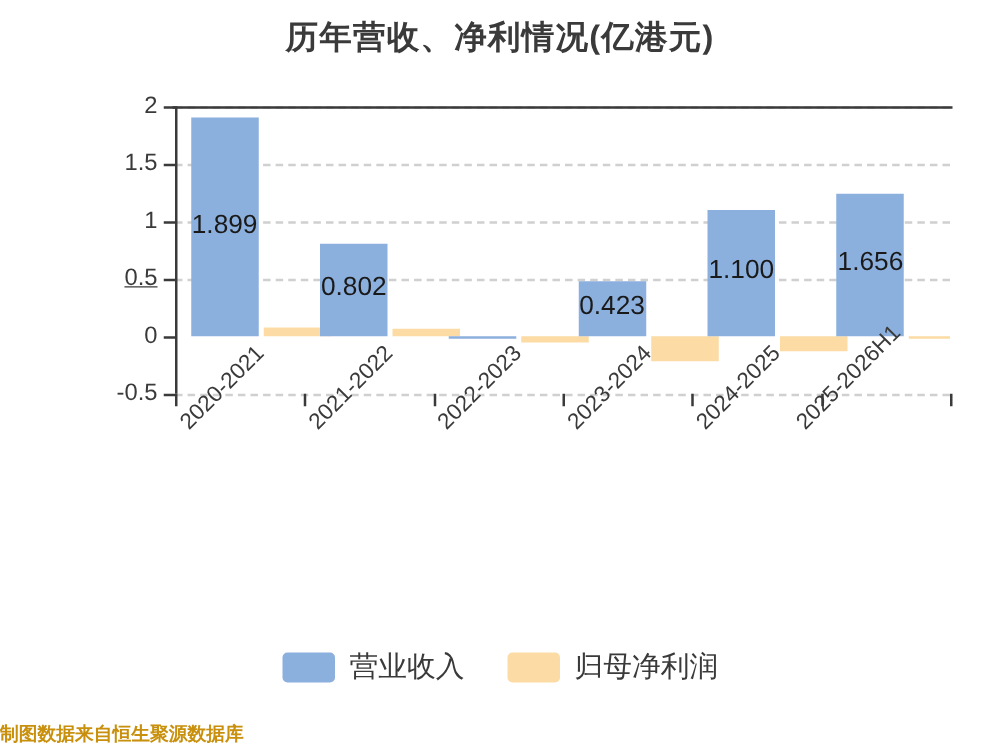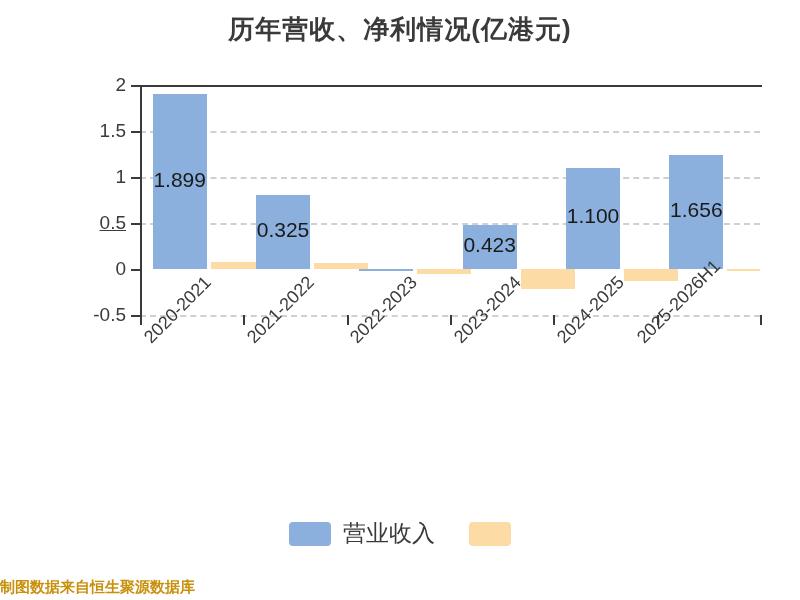--- a/index.html
+++ b/index.html
@@ -103,21 +103,21 @@
         <div class="tick-y" style="top: 138px;"></div>
         <div class="tick-y" style="top: 184px;"></div>
         <div class="tick-y" style="top: 230px;"></div>
       </div>
     <div class="clip">
       <div id="bars">
           <div class="bar bar-revenue" style="left: 12.6667px; top: 9.292px; width: 54px; height: 174.708px; background: rgb(140, 176, 221);"></div>
           <div class="bar-label" style="left: -0.333333px; width: 80px; top: 82.646px;">1.899</div>
           <div class="bar bar-profit" style="left: 70.6667px; top: 176.64px; width: 54px; height: 7.36px; background: rgb(252, 220, 164);"></div>
           <div class="bar bar-revenue" style="left: 116px; top: 110.216px; width: 54px; height: 73.784px; background: rgb(140, 176, 221);"></div>
-          <div class="bar-label" style="left: 103px; width: 80px; top: 133.108px;">0.325</div>
+          <div class="bar-label" style="left: 103px; width: 80px; top: 133.108px;">0.802</div>
           <div class="bar bar-profit" style="left: 174px; top: 178.02px; width: 54px; height: 5.98px; background: rgb(252, 220, 164);"></div>
           <div class="bar bar-revenue" style="left: 219.333px; top: 183.632px; width: 54px; height: 2px; background: rgb(140, 176, 221);"></div>
           <div class="bar bar-profit" style="left: 277.333px; top: 184px; width: 54px; height: 5.06px; background: rgb(252, 220, 164);"></div>
           <div class="bar bar-revenue" style="left: 322.667px; top: 139.564px; width: 54px; height: 44.436px; background: rgb(140, 176, 221);"></div>
           <div class="bar-label" style="left: 309.667px; width: 80px; top: 147.782px;">0.423</div>
           <div class="bar bar-profit" style="left: 380.667px; top: 184px; width: 54px; height: 19.504px; background: rgb(252, 220, 164);"></div>
           <div class="bar bar-revenue" style="left: 426px; top: 82.8px; width: 54px; height: 101.2px; background: rgb(140, 176, 221);"></div>
           <div class="bar-label" style="left: 413px; width: 80px; top: 119.4px;">1.100</div>
           <div class="bar bar-profit" style="left: 484px; top: 184px; width: 54px; height: 11.5px; background: rgb(252, 220, 164);"></div>
           <div class="bar bar-revenue" style="left: 529.333px; top: 70.012px; width: 54px; height: 113.988px; background: rgb(140, 176, 221);"></div>
@@ -146,18 +146,19 @@
       <div class="xlabel" style="left: 742.333px; top: 333px; right: auto; transform-origin: left top; transform: translateX(-100%) rotate(-45deg);">2025-2026H1</div>
     </div>
 
   <div class="legend">
     <div class="legend-item">
       <span class="legend-swatch" id="sw0" style="background: rgb(140, 176, 221);"></span>
       <span class="legend-text">营业收入</span>
     </div>
     <div class="legend-item">
       <span class="legend-swatch" id="sw1" style="background: rgb(252, 220, 164);"></span>
+      <span class="legend-text">归母净利润</span>
     </div>
   </div>
 
   <div class="footer">制图数据来自恒生聚源数据库</div>
 
 </div>
 
 </body></html>

